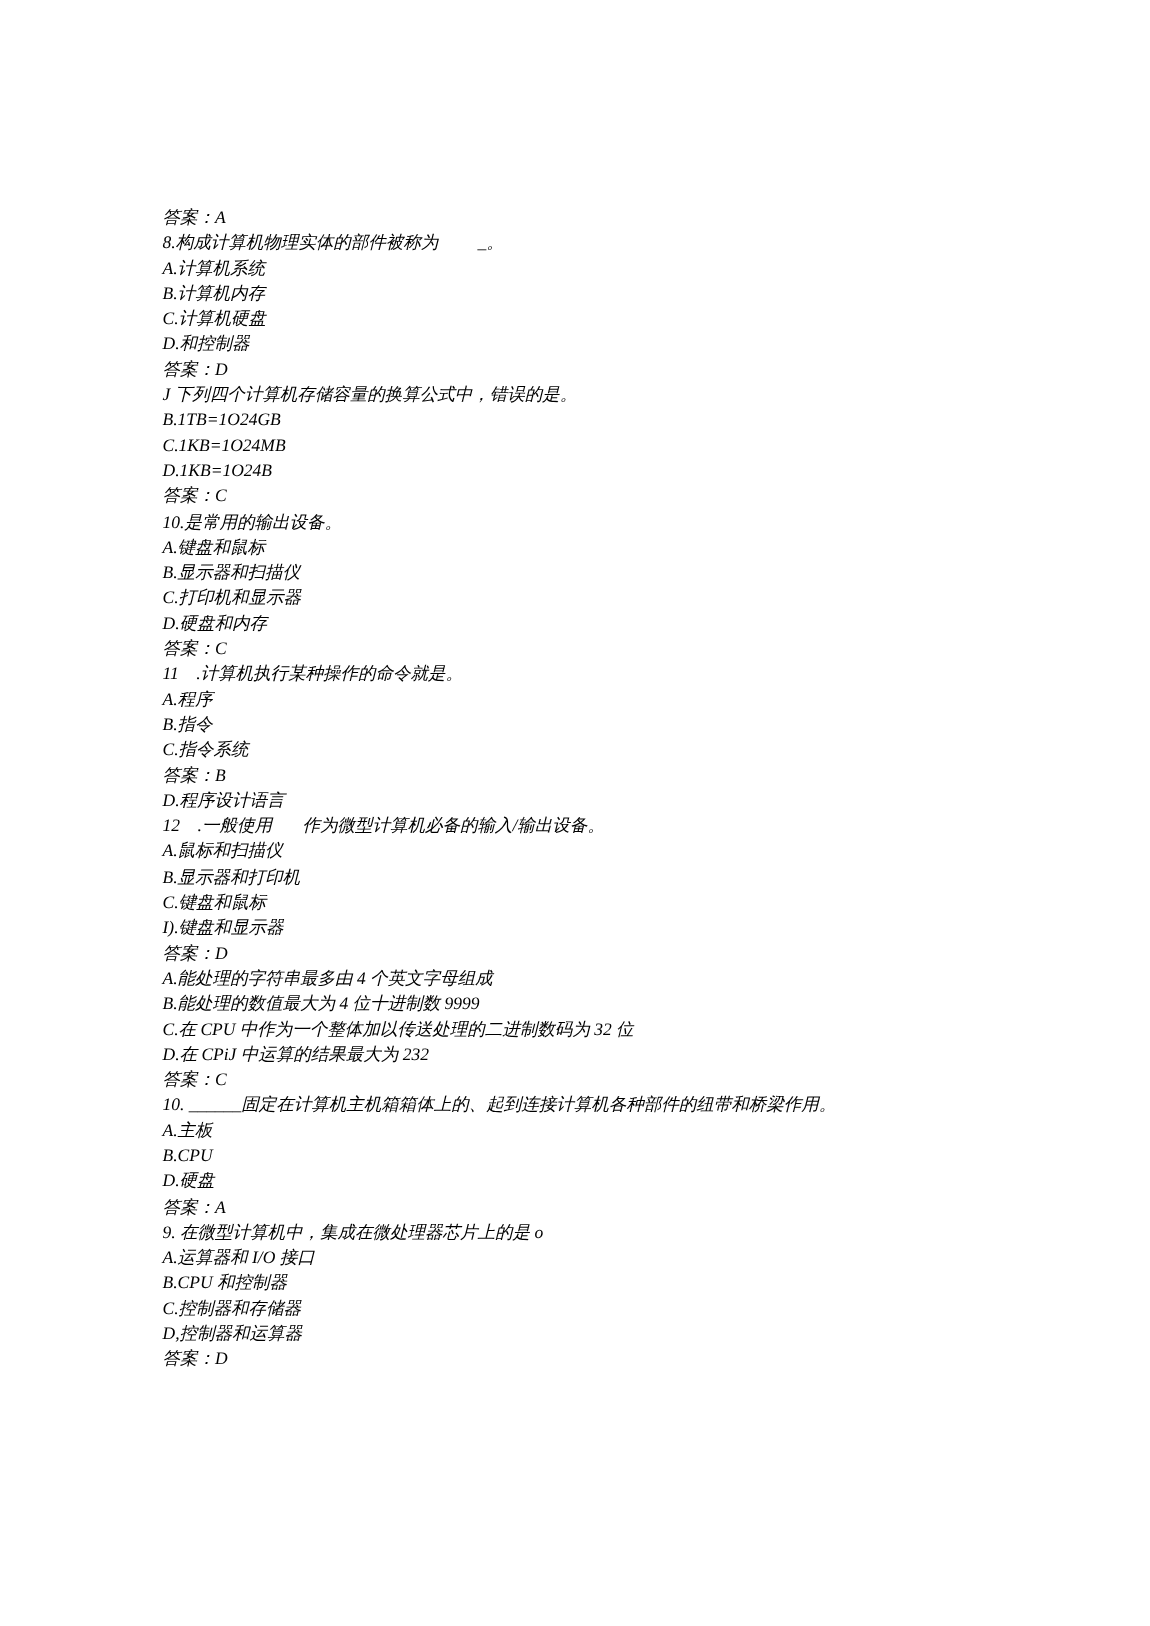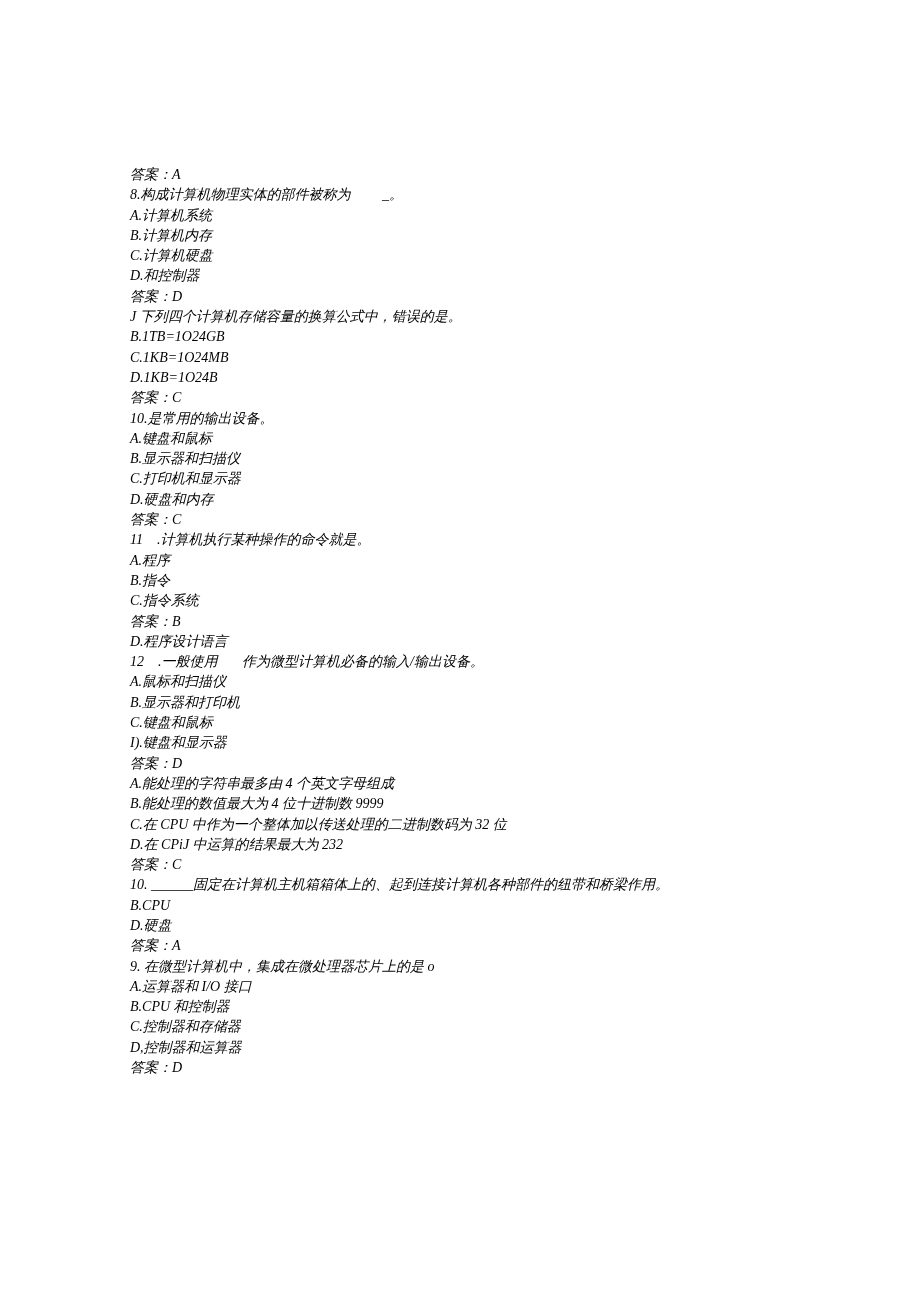--- a/index.html
+++ b/index.html
@@ -54,20 +54,21 @@
   <span class="line">B.显示器和打印机</span>
   <span class="line">C.键盘和鼠标</span>
   <span class="line">I).键盘和显示器</span>
   <span class="line">答案：D</span>
   <span class="line">A.能处理的字符串最多由 4 个英文字母组成</span>
   <span class="line">B.能处理的数值最大为 4 位十进制数 9999</span>
   <span class="line">C.在 CPU 中作为一个整体加以传送处理的二进制数码为 32 位</span>
   <span class="line">D.在 CPiJ 中运算的结果最大为 232</span>
   <span class="line">答案：C</span>
   <span class="line">10. ______固定在计算机主机箱箱体上的、起到连接计算机各种部件的纽带和桥梁作用。</span>
+  <span class="line">A.主板</span>
   <span class="line">B.CPU</span>
   <span class="line">D.硬盘</span>
   <span class="line">答案：A</span>
   <span class="line">9. 在微型计算机中，集成在微处理器芯片上的是 o</span>
   <span class="line">A.运算器和 I/O 接口</span>
   <span class="line">B.CPU 和控制器</span>
   <span class="line">C.控制器和存储器</span>
   <span class="line">D,控制器和运算器</span>
   <span class="line">答案：D</span>
 </div>

